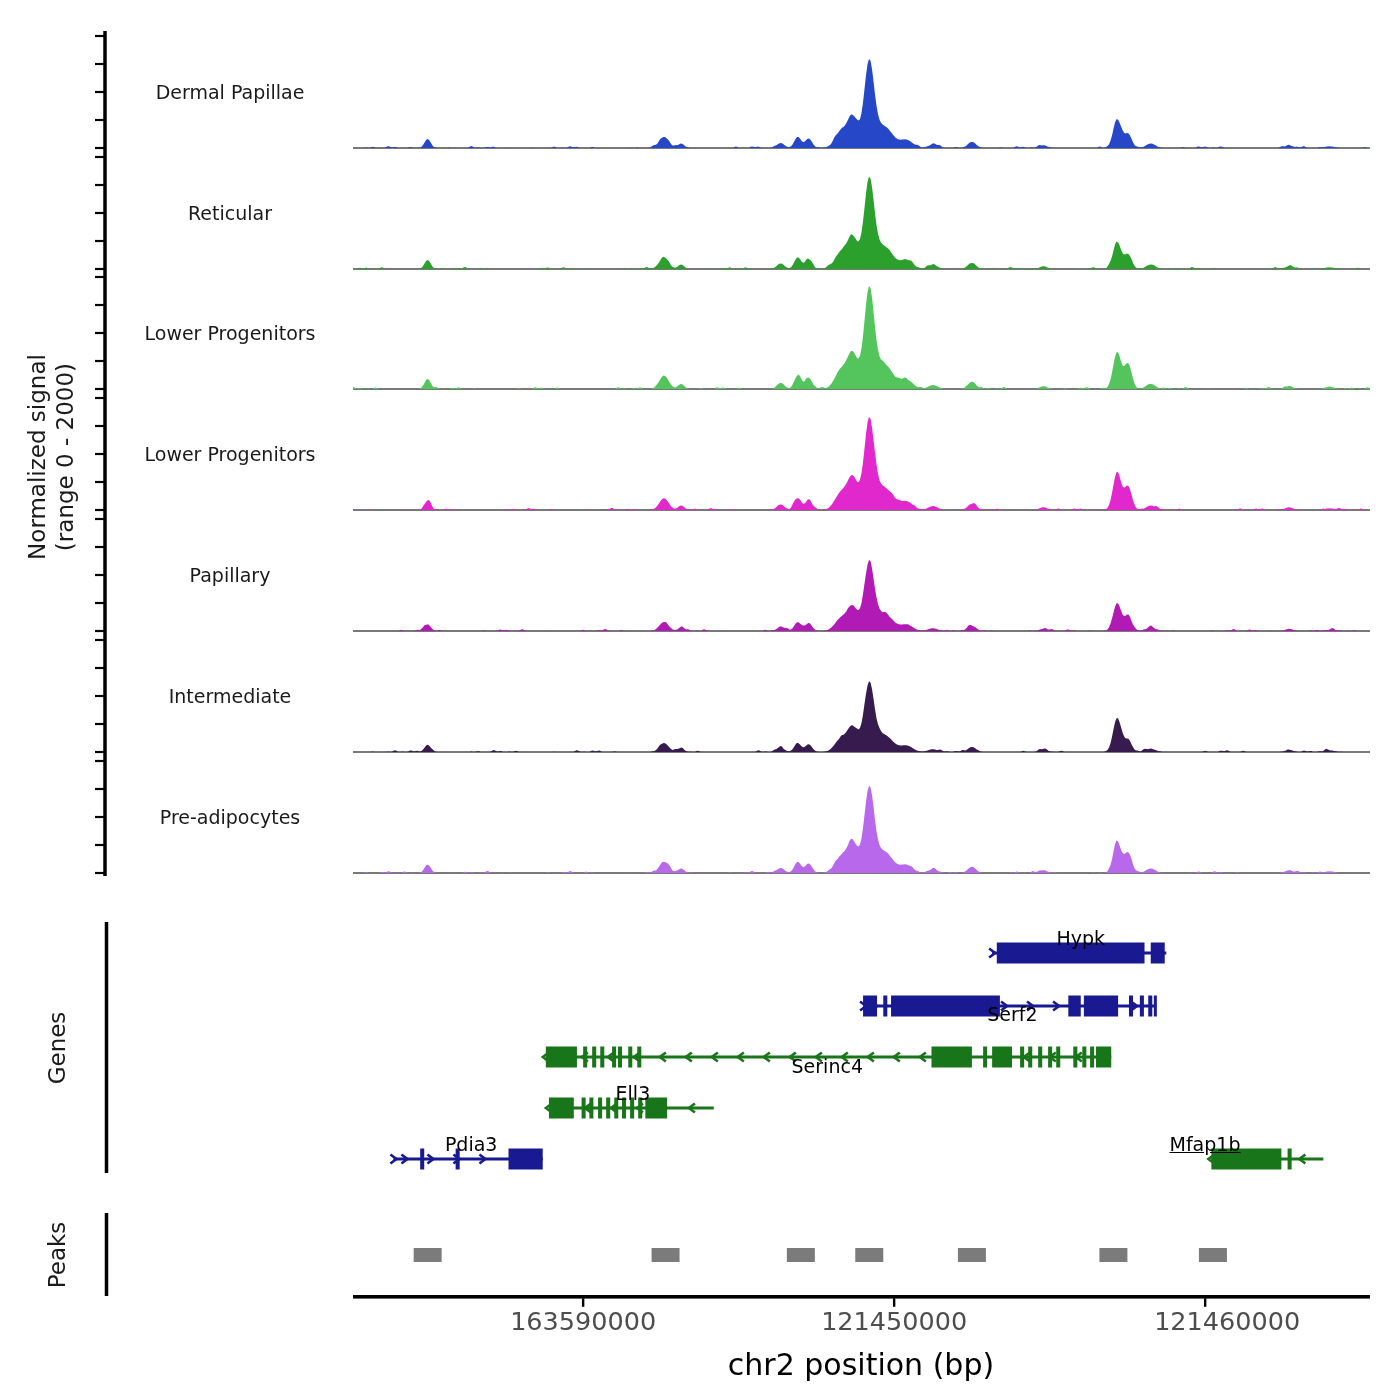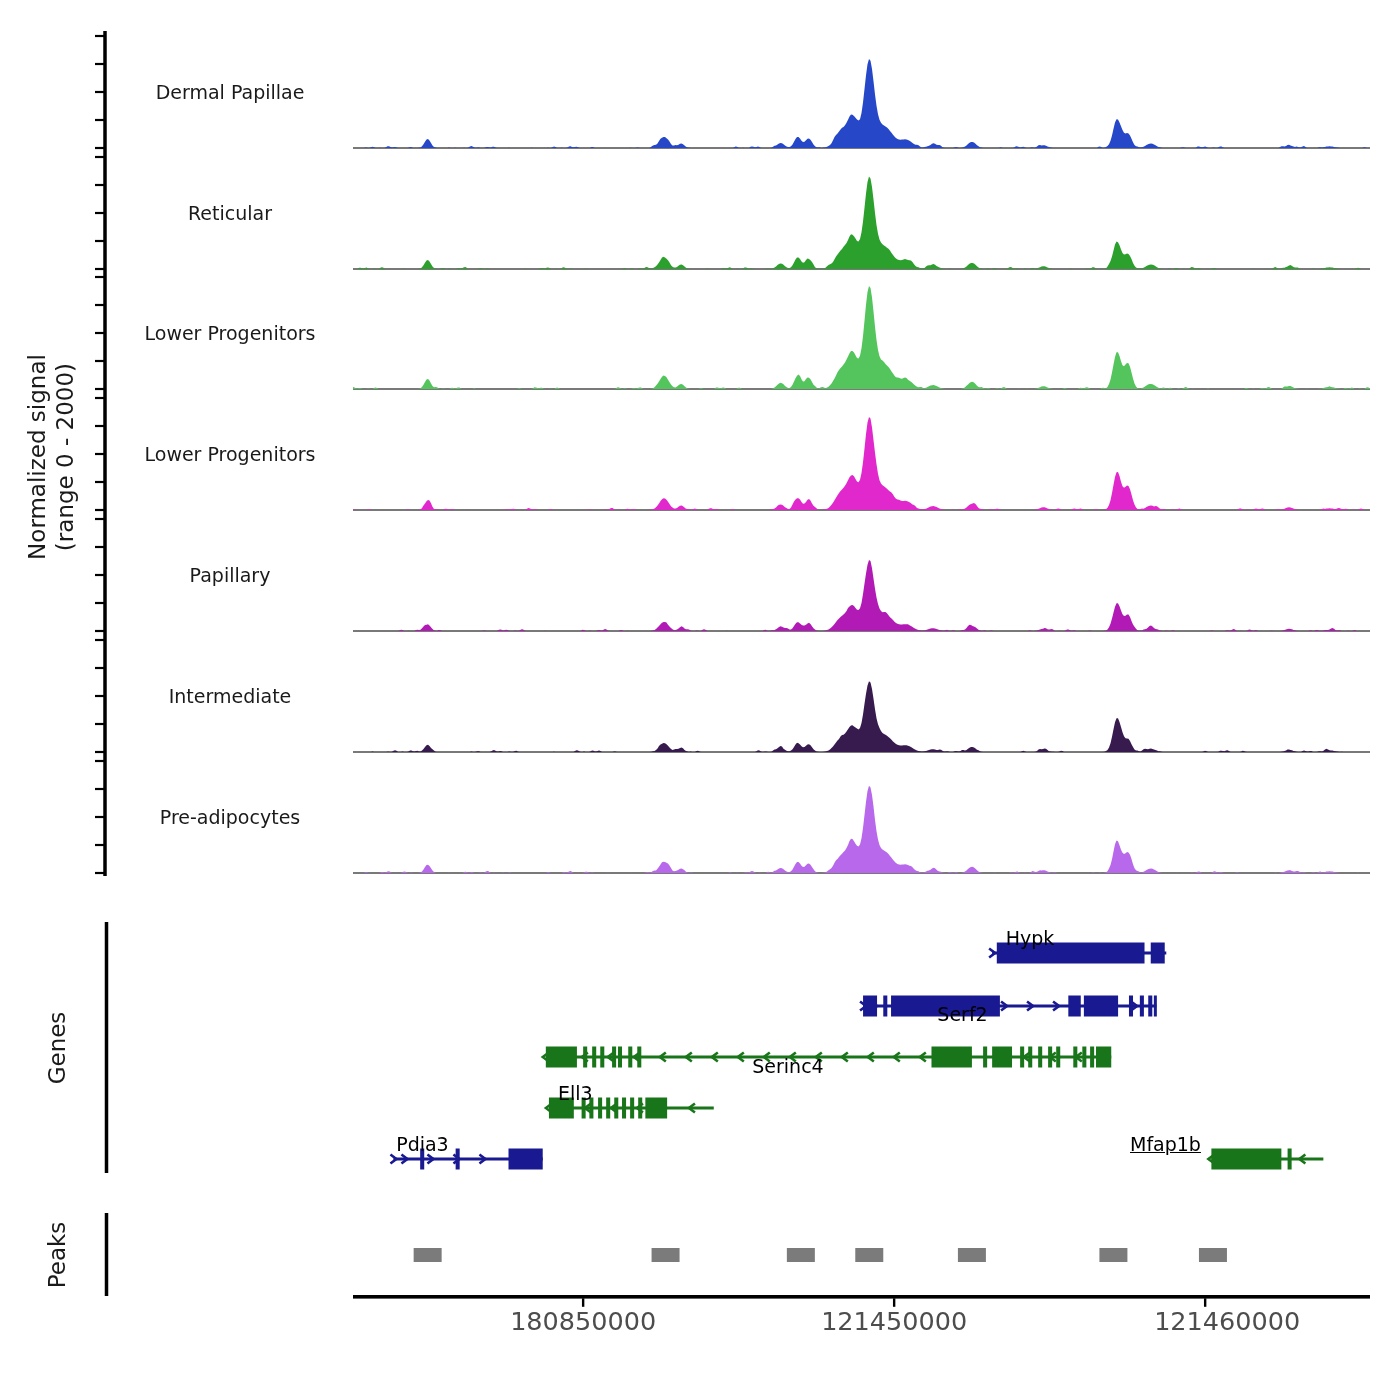--- a/index.html
+++ b/index.html
@@ -8,21 +8,21 @@
   svg{position:absolute;left:0;top:0;}
   .lbl{position:absolute;color:#111111;}
   .ylabel{width:620px;height:58px;left:-258px;top:428px;
           transform:rotate(-90deg);font-size:23px;line-height:28px;
           text-align:center;white-space:pre-line;color:#1a1a1a;}
   .panel-label{transform:rotate(-90deg);font-size:23px;text-align:center;color:#1a1a1a;}
   .genes-label{width:260px;height:28px;left:-72px;top:1034px;}
   .peaks-label{width:160px;height:28px;left:-22px;top:1241px;}
   .track-label{width:270px;left:95px;text-align:center;font-size:19px;
                line-height:26px;color:#1a1a1a;}
-  .gene-label{width:150px;text-align:left;font-size:19px;line-height:20px;color:#000;}
+  .gene-label{width:150px;text-align:center;font-size:19px;line-height:20px;color:#000;}
   .tick-label{width:190px;text-align:center;font-size:25.5px;color:#4d4d4d;}
   .axis-title{width:500px;left:611px;top:1347px;text-align:center;
               font-size:30px;color:#000000;}
 </style>
 </head>
 <body>
 
 <div class="fig">
   <svg id="plot" width="1400" height="1400">
       <line x1="353" y1="148" x2="1370" y2="148" stroke="#4d4d4d" stroke-width="1.3"></line>
@@ -177,29 +177,30 @@
       <rect x="353" y="1295" width="1017" height="3.6" fill="#000"></rect>
       <line x1="583.1467889908257" y1="1298.3" x2="583.1467889908257" y2="1306.8" stroke="#000" stroke-width="2.4"></line>
       <line x1="894.1559633027523" y1="1298.3" x2="894.1559633027523" y2="1306.8" stroke="#000" stroke-width="2.4"></line>
       <line x1="1205.1651376146788" y1="1298.3" x2="1205.1651376146788" y2="1306.8" stroke="#000" stroke-width="2.4"></line>
     </svg>
 
   <div class="lbl ylabel">Normalized signal
 (range 0 - 2000)</div>
   <div class="lbl panel-label genes-label">Genes</div>
   <div class="lbl panel-label peaks-label">Peaks</div>
+  <div class="lbl axis-title">chr2 position (bp)</div>
 <div class="lbl track-label" style="top: 79px;">Dermal Papillae</div>
     <div class="lbl track-label" style="top: 200px;">Reticular</div>
     <div class="lbl track-label" style="top: 320px;">Lower Progenitors</div>
     <div class="lbl track-label" style="top: 441px;">Lower Progenitors</div>
     <div class="lbl track-label" style="top: 562px;">Papillary</div>
     <div class="lbl track-label" style="top: 683px;">Intermediate</div>
     <div class="lbl track-label" style="top: 804px;">Pre-adipocytes</div>
     <div class="lbl gene-label" style="left: 1005.76px; top: 928px;">Hypk</div>
     <div class="lbl gene-label" style="left: 937.339px; top: 1004px;">Serf2</div>
     <div class="lbl gene-label" style="left: 752.289px; top: 1056px;">Serinc4</div>
     <div class="lbl gene-label" style="left: 557.908px; top: 1083px;">Ell3</div>
     <div class="lbl gene-label" style="left: 396.183px; top: 1134px;">Pdia3</div>
     <div class="lbl gene-label" style="left: 1130px; top: 1134px; text-decoration: underline;">Mfap1b</div>
-    <div class="lbl tick-label" style="left: 488.147px; top: 1306px;">180850000</div>
+    <div class="lbl tick-label" style="left: 488.147px; top: 1306px;">163590000</div>
     <div class="lbl tick-label" style="left: 799.156px; top: 1306px;">121450000</div>
     <div class="lbl tick-label" style="left: 1110.17px; top: 1306px; text-align: right;">121460000</div>
   </div>
 
 </body></html>

